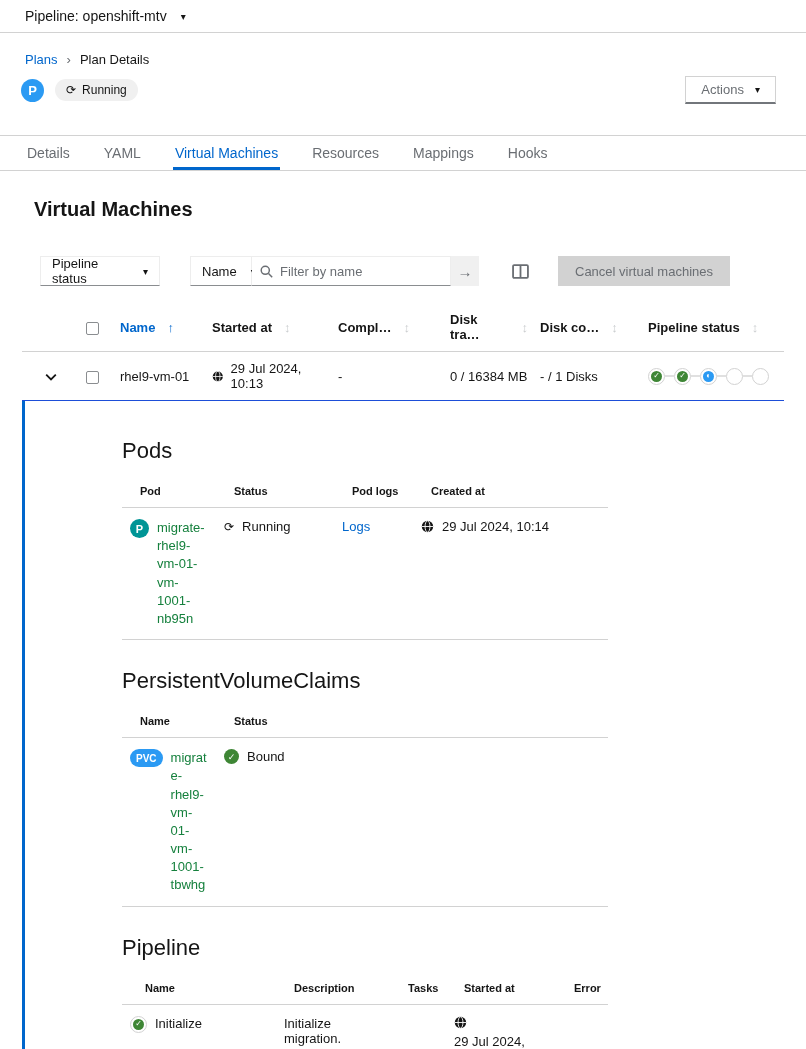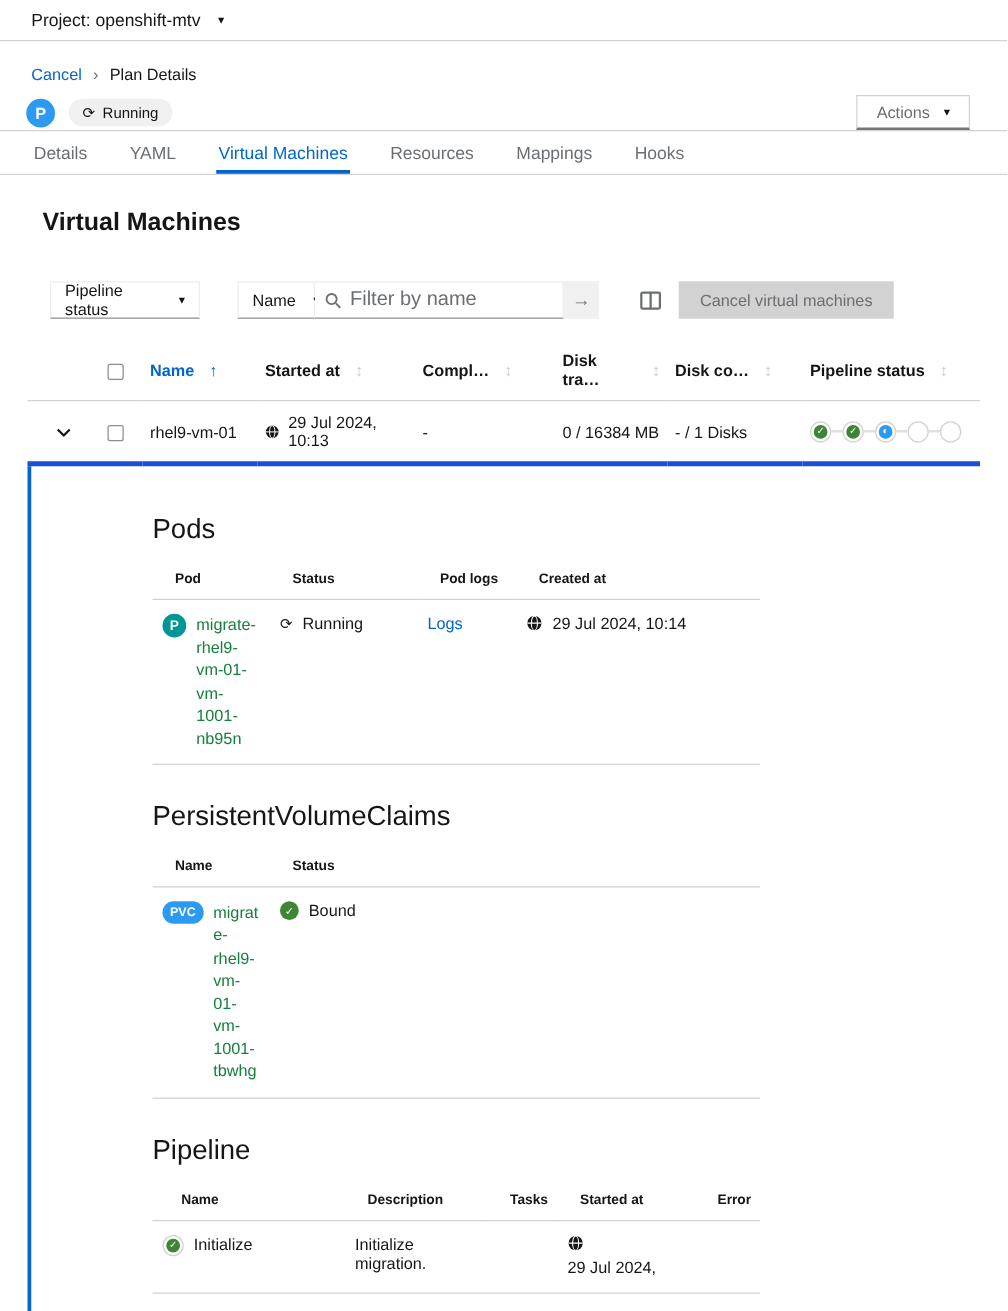--- a/index.html
+++ b/index.html
@@ -23,51 +23,51 @@
     font-size:13px; font-weight:700; display:flex; align-items:center; justify-content:center; }
   .page-title { font-size:21px; font-weight:500; letter-spacing:.2px; }
   .status-pill { background:#f0f0f0; border-radius:12px; padding:4px 11px; font-size:12px;
     display:flex; align-items:center; gap:6px; color:#151515; }
   .sync-glyph { font-size:12px; line-height:1; }
   .actions-btn { background:#fff; border:1px solid #d2d2d2; border-bottom:2px solid #72767b;
     color:#6a6e73; font-size:13px; padding:5px 15px; display:flex; align-items:center; gap:11px; cursor:pointer; }
   .actions-btn .caret { margin-left:0; }
 
   
-  .tabs { border-top:1px solid #d2d2d2; border-bottom:1px solid #d2d2d2;
+  .tabs { margin-top:31px; border-top:1px solid #d2d2d2; border-bottom:1px solid #d2d2d2;
     padding-left:25px; display:flex; background:#fff; }
   .tab { padding:9px 2px 6px; margin-right:30px; font-size:14px; color:#6a6e73;
     border-bottom:3px solid transparent; cursor:pointer; }
   .tab.active { color:#0066cc; border-bottom-color:#0066cc; }
 
   h2.vm-title { font-size:20px; font-weight:700; margin:27px 0 0 34px; }
 
   
   .toolbar { display:flex; align-items:center; margin:35px 0 0 40px; }
   .pf-select { height:30px; background:#fff; border:1px solid #ededed; border-bottom:1px solid #8a8d90;
     display:flex; align-items:center; justify-content:space-between; padding:0 11px; font-size:13px; cursor:pointer; }
   .sel-status { width:120px; margin-right:30px; }
   .sel-name { width:62px; }
   .input-group { display:flex; align-items:stretch; }
   .search-box { width:199px; height:30px; background:#fff; border:1px solid #ededed;
     border-bottom:1px solid #8a8d90; border-left:none; display:flex; align-items:center; padding:0 8px; gap:7px; }
-  .search-box input { border:none; outline:none; flex:1; font-size:16px; font-family:inherit; color:#151515; min-width:0; }
+  .search-box input { border:none; outline:none; flex:1; font-size:13px; font-family:inherit; color:#151515; min-width:0; }
   .search-box input::placeholder { color:#6a6e73; }
   .go-btn { width:28px; height:30px; background:#f0f0f0; border:none; color:#6a6e73;
     font-size:15px; cursor:pointer; }
   .columns-btn { margin-left:33px; background:none; border:none; cursor:pointer; display:flex; }
-  .cancel-btn { margin-left:14px; height:30px; background:#d2d2d2; color:#6a6e73; border:none;
+  .cancel-btn { margin-left:29px; height:30px; background:#d2d2d2; color:#6a6e73; border:none;
     padding:0 17px; font-size:13px; font-family:inherit; }
 
   
   table.vm-table { margin:17px 22px 0; width:762px; border-collapse:collapse; table-layout:fixed; }
   .vm-table th { font-size:13px; font-weight:700; text-align:left; padding:9px 6px; vertical-align:middle; }
   .vm-table td { font-size:13px; padding:9px 6px; vertical-align:middle; }
   .vm-table thead tr { border-bottom:1px solid #d2d2d2; }
-  .vm-table tbody tr { border-bottom:4px solid #1d4ed8; }
+  .vm-table tbody tr { border-bottom:1px solid #1d4ed8; }
   .th-flex { display:flex; align-items:center; gap:12px; }
   .sort-icon { color:#c9ccce; font-size:13px; }
   .sort-asc { color:#0066cc; font-weight:700; font-size:13px; }
   .sorted-label { color:#0066cc; }
   .checkbox { display:inline-block; width:13px; height:13px; border:1px solid #8a8d90;
     border-radius:2px; background:#fff; vertical-align:middle; cursor:pointer; }
   .expand-cell { text-align:center; }
   .cell-flex { display:flex; align-items:center; gap:7px; }
 
   
@@ -103,26 +103,26 @@
   .link { color:#0066cc; cursor:pointer; }
   .check-circle { width:15px; height:15px; min-width:15px; border-radius:50%; background:#3e8635;
     color:#fff; font-size:9px; display:flex; align-items:center; justify-content:center; }
   .date-stack div { line-height:18px; }
   svg { display:block; }
 </style>
 </head>
 <body>
 
 <div class="topbar">
-  <span>Project: openshift-mtv</span>
+  <span>Pipeline: openshift-mtv</span>
   <span class="caret">▾</span>
 </div>
 
 <div class="breadcrumb">
-  <span class="link">Cancel</span>
+  <span class="link">Plans</span>
   <span class="sep">›</span>
   <span>Plan Details</span>
 </div>
 
 <div class="header-row">
   <div class="title-wrap">
     <span class="plan-badge">P</span>
     <span class="status-pill">
       <span class="sync-glyph">⟳</span>
       <span>Running</span>

